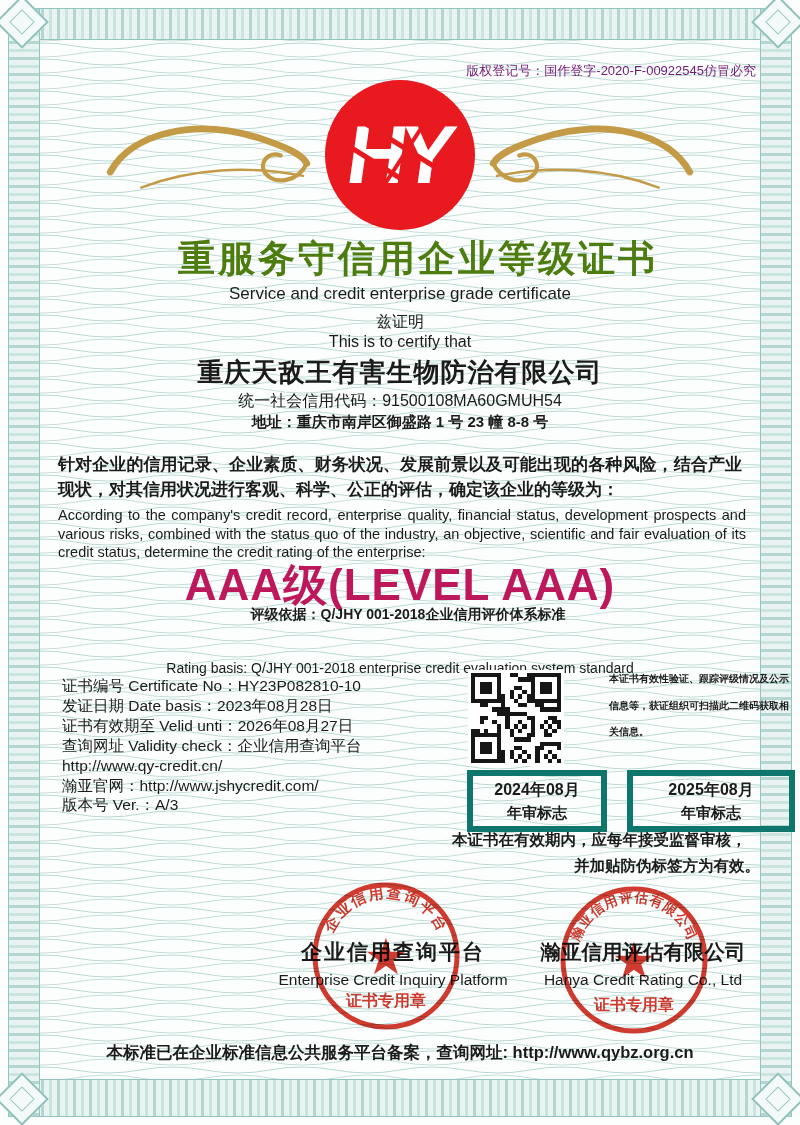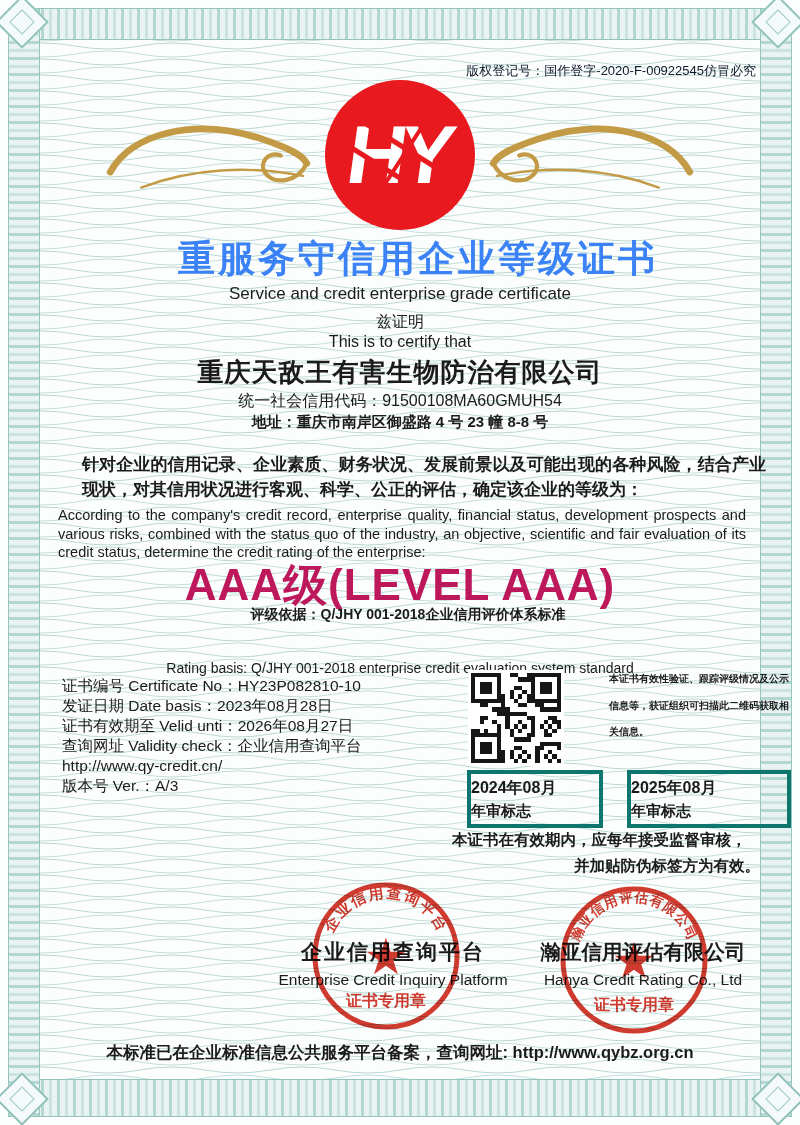--- a/index.html
+++ b/index.html
@@ -21,61 +21,61 @@
   .band.left{left:8px;top:8px;bottom:8px;width:30px;}
   .band.right{right:8px;top:8px;bottom:8px;width:30px;}
   .diamond{position:absolute;width:34px;height:34px;border:2px solid #8fc0b9;background:#f3faf9;
            transform:rotate(45deg);z-index:2;}
   .diamond::after{content:"";position:absolute;inset:8px;border:1px solid #9bc9c2;}
   .d-tl{left:3px;top:3px}.d-tr{right:3px;top:3px}.d-bl{left:3px;bottom:7px}.d-br{right:3px;bottom:7px}
 
   .abs{position:absolute;z-index:3;}
   .ctr{left:0;right:0;text-align:center;}
 
-  .copyright{top:62px;left:0;right:44px;text-align:right;font-size:13px;color:#0f172a;z-index:4;}
+  .copyright{top:62px;left:0;right:44px;text-align:right;font-size:13px;color:#701a75;z-index:4;}
 
   .logo{left:325px;top:80px;width:150px;height:150px;border-radius:50%;background:#e8191f;
         overflow:hidden;z-index:3;}
   .logo .hy{position:absolute;inset:0;display:flex;align-items:center;justify-content:center;
         font-size:82px;font-weight:bold;color:#fff;letter-spacing:-7px;
         transform:skewX(-8deg) translateX(-2px);}
   .crack{position:absolute;background:#e8191f;width:170%;left:-35%;}
   .crack.c1{top:42%;height:5px;transform:rotate(32deg);}
   .crack.c2{top:64%;height:5px;transform:rotate(32deg);}
   .crack.c3{top:52%;height:4px;transform:rotate(-57deg);}
 
   .flourish{top:112px;width:218px;height:92px;}
   .flourish.fl{left:100px;}
   .flourish.fr{left:482px;transform:scaleX(-1);}
 
-  .title{top:234px;font-size:37px;font-weight:bold;letter-spacing:3px;color:#3b82f6;padding-left:36px;}
+  .title{top:234px;font-size:37px;font-weight:bold;letter-spacing:3px;color:#4d7c0f;padding-left:36px;}
   .subtitle{top:284px;font-size:17px;color:#1c1c1c;}
   .certify-cn{top:312px;font-size:16px;font-family:Liberation Serif, serif;}
   .certify-en{top:333px;font-size:16px;}
   .company{top:355px;font-size:26px;font-weight:bold;letter-spacing:1px;}
   .credit-code{top:391px;font-size:16px;font-weight:normal;}
   .address{top:413px;font-size:15px;font-weight:bold;}
 
-  .para-cn{top:452px;left:58px;width:684px;font-size:17px;line-height:25px;font-weight:bold;text-align:justify;margin-left:24px;}
+  .para-cn{top:452px;left:58px;width:684px;font-size:17px;line-height:25px;font-weight:bold;text-align:justify;}
   .para-en{top:506px;left:58px;width:688px;font-size:14.5px;line-height:18.5px;text-align:justify;}
   .level{top:556px;font-size:44px;font-weight:bold;color:#be185d;letter-spacing:1px;}
   .basis-cn{top:606px;font-size:14px;font-weight:bold;padding-left:16px;}
   .basis-en{top:660px;font-size:14px;}
 
   .details{left:62px;top:676px;font-size:15.5px;line-height:19.9px;}
   .details div{white-space:nowrap;}
 
   .qr{left:468px;top:670px;width:96px;height:96px;display:grid;
       grid-template-columns:repeat(21,1fr);grid-template-rows:repeat(21,1fr);
       background:#fff;padding:3px;box-sizing:border-box;}
   .qr .on{background:#161616;}
   .qr-note{left:580px;top:666px;width:180px;font-size:10px;line-height:26.5px;font-weight:bold;text-align:justify;margin-left:29px;}
 
-  .mark-box{top:770px;height:50px;border:4px solid #0f766e;display:flex;flex-direction:column;
-            align-items:flex-start;justify-content:center;line-height:23px;font-weight:bold;}
+  .mark-box{top:770px;height:50px;border:6px solid #0f766e;display:flex;flex-direction:column;
+            align-items:center;justify-content:center;line-height:23px;font-weight:bold;}
   .mark-box .m1{font-size:16px;}
   .mark-box .m2{font-size:15px;}
   .mb1{left:467px;width:128px;}
   .mb2{left:627px;width:156px;}
 
   .supervision{left:452px;top:827px;width:308px;font-size:15.5px;line-height:26px;font-weight:bold;}
   .supervision .l2{text-align:right;}
 
   .org{width:250px;text-align:center;z-index:3;}
   .org .cn{font-size:21px;font-weight:bold;letter-spacing:2px;}
@@ -132,34 +132,35 @@
     <span class="crack c2"></span>
     <span class="crack c3"></span>
   </div>
 
   <div class="abs ctr title">重服务守信用企业等级证书</div>
   <div class="abs ctr subtitle">Service and credit enterprise grade certificate</div>
   <div class="abs ctr certify-cn">兹证明</div>
   <div class="abs ctr certify-en">This is to certify that</div>
   <div class="abs ctr company">重庆天敌王有害生物防治有限公司</div>
   <div class="abs ctr credit-code">统一社会信用代码：91500108MA60GMUH54</div>
-  <div class="abs ctr address">地址：重庆市南岸区御盛路 4 号 23 幢 8-8 号</div>
+  <div class="abs ctr address">地址：重庆市南岸区御盛路 1 号 23 幢 8-8 号</div>
 
   <div class="abs para-cn">针对企业的信用记录、企业素质、财务状况、发展前景以及可能出现的各种风险，结合产业现状，对其信用状况进行客观、科学、公正的评估，确定该企业的等级为：</div>
   <div class="abs para-en">According to the company's credit record, enterprise quality, financial status, development prospects and various risks, combined with the status quo of the industry, an objective, scientific and fair evaluation of its credit status, determine the credit rating of the enterprise:</div>
   <div class="abs ctr level">AAA级(LEVEL AAA)</div>
   <div class="abs ctr basis-cn">评级依据：Q/JHY 001-2018企业信用评价体系标准</div>
   <div class="abs ctr basis-en">Rating basis: Q/JHY 001-2018 enterprise credit evaluation system standard</div>
 
   <div class="abs details">
     <div>证书编号 Certificate No：HY23P082810-10</div>
     <div>发证日期 Date basis：2023年08月28日</div>
     <div>证书有效期至 Velid unti：2026年08月27日</div>
     <div>查询网址 Validity check：企业信用查询平台</div>
     <div>http://www.qy-credit.cn/</div>
+    <div>瀚亚官网：http://www.jshycredit.com/</div>
     <div>版本号 Ver.：A/3</div>
   </div>
 
   <div class="abs qr">
       <div class="on"></div>
       <div class="on"></div>
       <div class="on"></div>
       <div class="on"></div>
       <div class="on"></div>
       <div class="on"></div>

